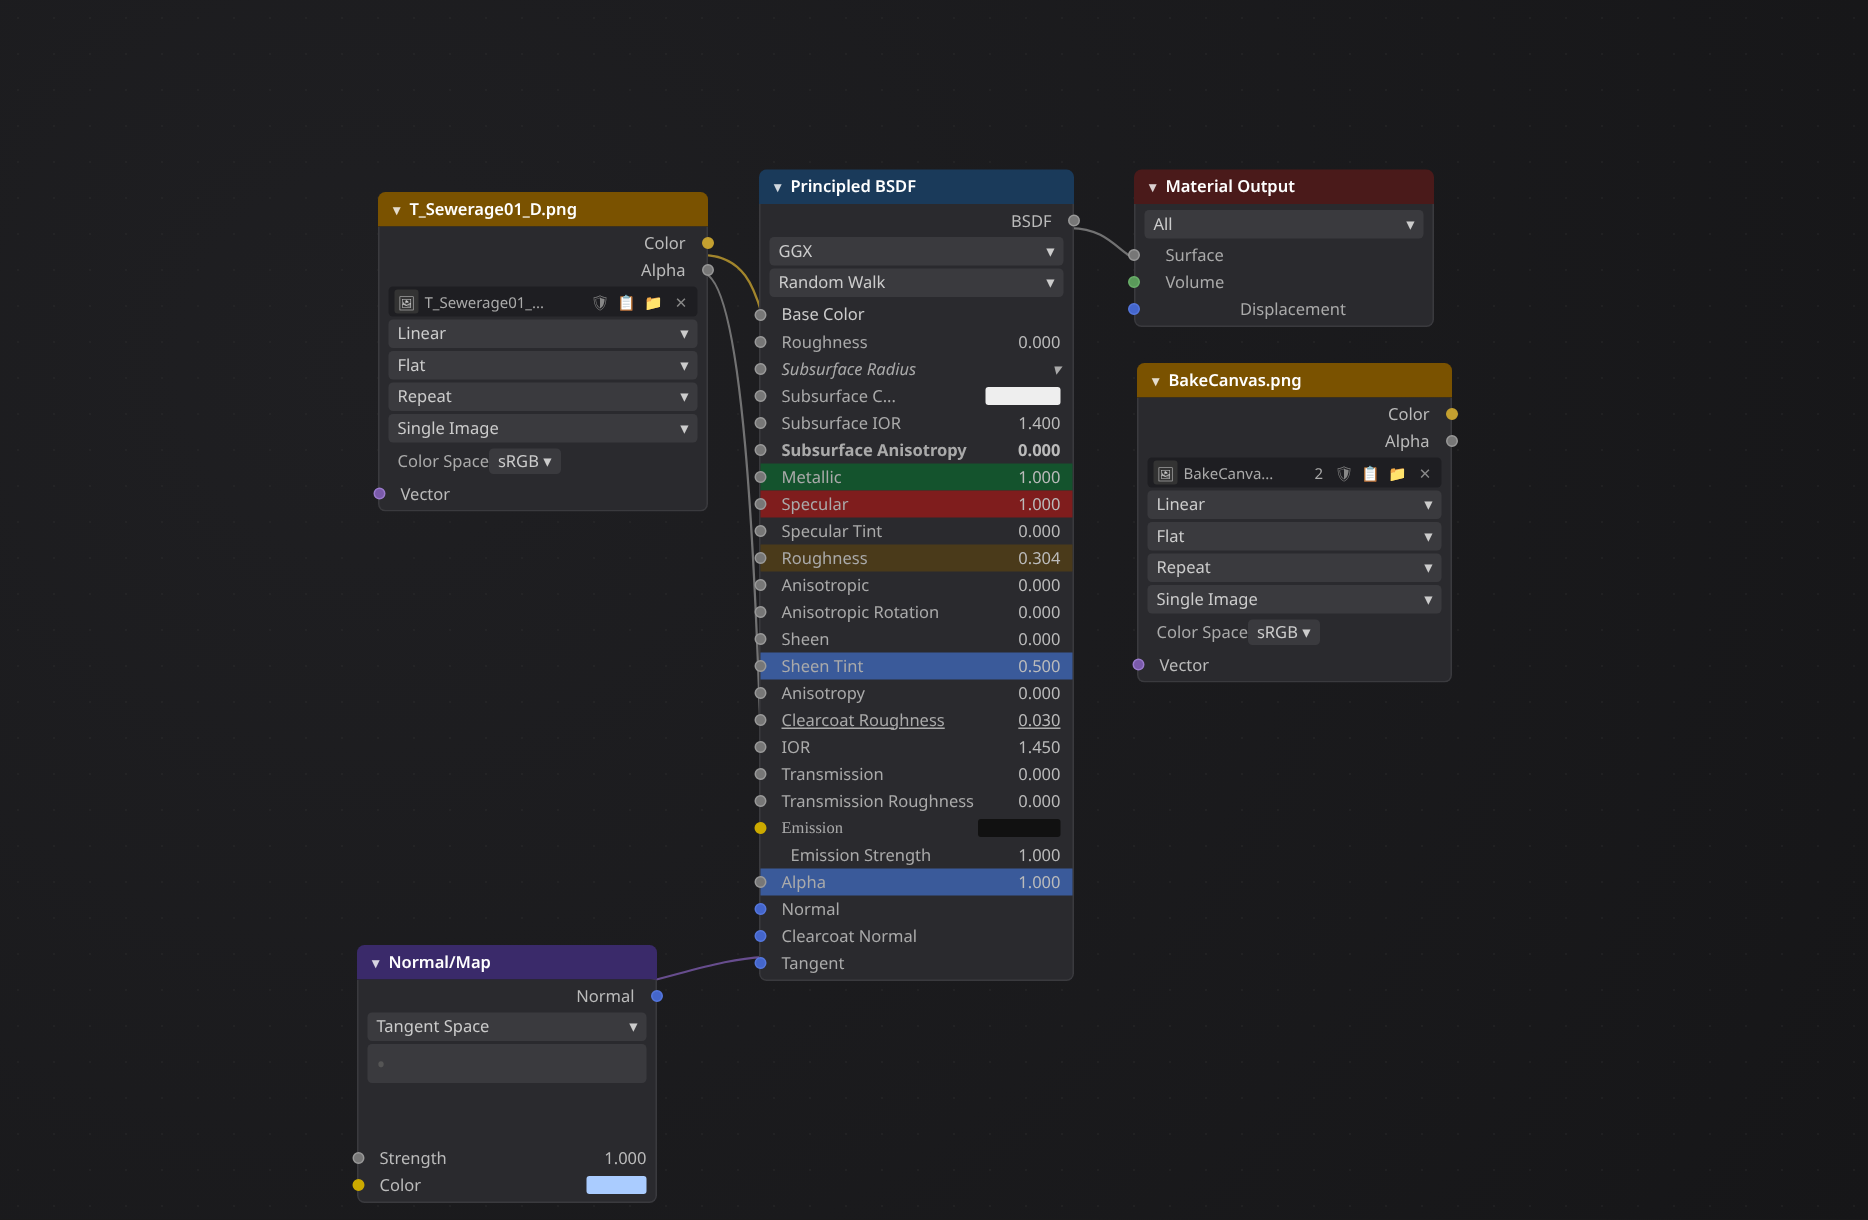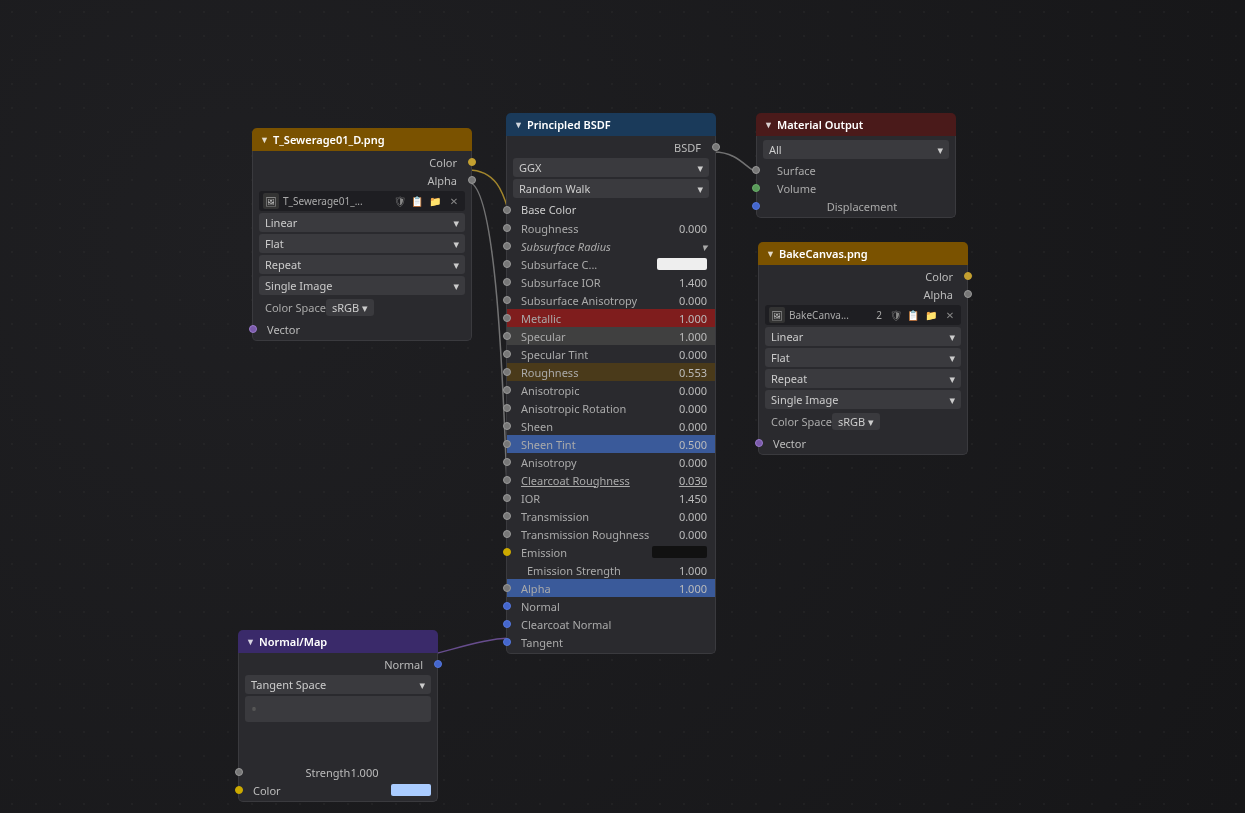--- a/index.html
+++ b/index.html
@@ -330,48 +330,48 @@
       <span>Subsurface C...</span>
       <div style="background:#eee; width:50px; height:12px; border-radius:2px;"></div>
     </div>
 
     <div class="label-value-row has-socket" style="position: relative;">
       <div class="socket left grey-socket"></div>
       <span>Subsurface IOR</span>
       <span class="value">1.400</span>
     </div>
 
-    <div class="label-value-row has-socket" style="position: relative;">
+    <div class="label-value-row has-socket" style="position: relative; font-weight: bold;">
       <div class="socket left grey-socket"></div>
       <span>Subsurface Anisotropy</span>
       <span class="value">0.000</span>
     </div>
 
-    <div class="label-value-row has-socket highlighted" style="position: relative; background:#7f1d1d;">
+    <div class="label-value-row has-socket highlighted" style="position: relative; background:#14532d;">
       <div class="socket left grey-socket"></div>
       <span>Metallic</span>
       <span class="value">1.000</span>
     </div>
 
-    <div class="label-value-row has-socket highlighted" style="position: relative; background:#404040;">
+    <div class="label-value-row has-socket highlighted" style="position: relative; background:#7f1d1d;">
       <div class="socket left grey-socket"></div>
       <span>Specular</span>
       <span class="value">1.000</span>
     </div>
 
     <div class="label-value-row has-socket" style="position: relative;">
       <div class="socket left grey-socket"></div>
       <span>Specular Tint</span>
       <span class="value">0.000</span>
     </div>
 
     <div class="label-value-row has-socket" style="position: relative; background:#4a3a1a;">
       <div class="socket left grey-socket"></div>
       <span>Roughness</span>
-      <span class="value">0.553</span>
+      <span class="value">0.304</span>
     </div>
 
     <div class="label-value-row has-socket" style="position: relative;">
       <div class="socket left grey-socket"></div>
       <span>Anisotropic</span>
       <span class="value">0.000</span>
     </div>
 
     <div class="label-value-row has-socket" style="position: relative;">
       <div class="socket left grey-socket"></div>
@@ -414,21 +414,21 @@
       <span>Transmission</span>
       <span class="value">0.000</span>
     </div>
 
     <div class="label-value-row has-socket" style="position: relative;">
       <div class="socket left grey-socket"></div>
       <span>Transmission Roughness</span>
       <span class="value">0.000</span>
     </div>
 
-    <div class="label-value-row has-socket" style="position: relative;">
+    <div class="label-value-row has-socket" style="position: relative; font-family: Liberation Serif, serif;">
       <div class="socket left yellow-socket"></div>
       <span>Emission</span>
       <div style="background:#111; width:55px; height:12px; border-radius:2px;"></div>
     </div>
 
     <div class="label-value-row has-socket" style="position: relative; padding-left: 20px;">
       <span>Emission Strength</span>
       <span class="value">1.000</span>
     </div>
 
@@ -559,21 +559,21 @@
 
     <div class="dropdown-row">
       <span>Tangent Space</span>
       <span>▾</span>
     </div>
 
     <div class="input-field-row">
       <span style="color:#555; font-size:16px;">•</span>
     </div>
 
-    <div class="node-row" style="padding-left: 14px; position: relative; justify-content: center; padding-right: 6px; margin-top: 41px;">
+    <div class="node-row" style="padding-left: 14px; position: relative; justify-content: space-between; padding-right: 6px; margin-top: 41px;">
       <div class="socket left grey-socket"></div>
       <span>Strength</span>
       <span>1.000</span>
     </div>
 
     <div class="node-row" style="padding-left: 14px; position: relative; justify-content: space-between; padding-right: 6px;">
       <div class="socket left yellow-socket"></div>
       <span>Color</span>
       <div style="background: #aaccff; width:40px; height:12px; border-radius:2px;"></div>
     </div>

